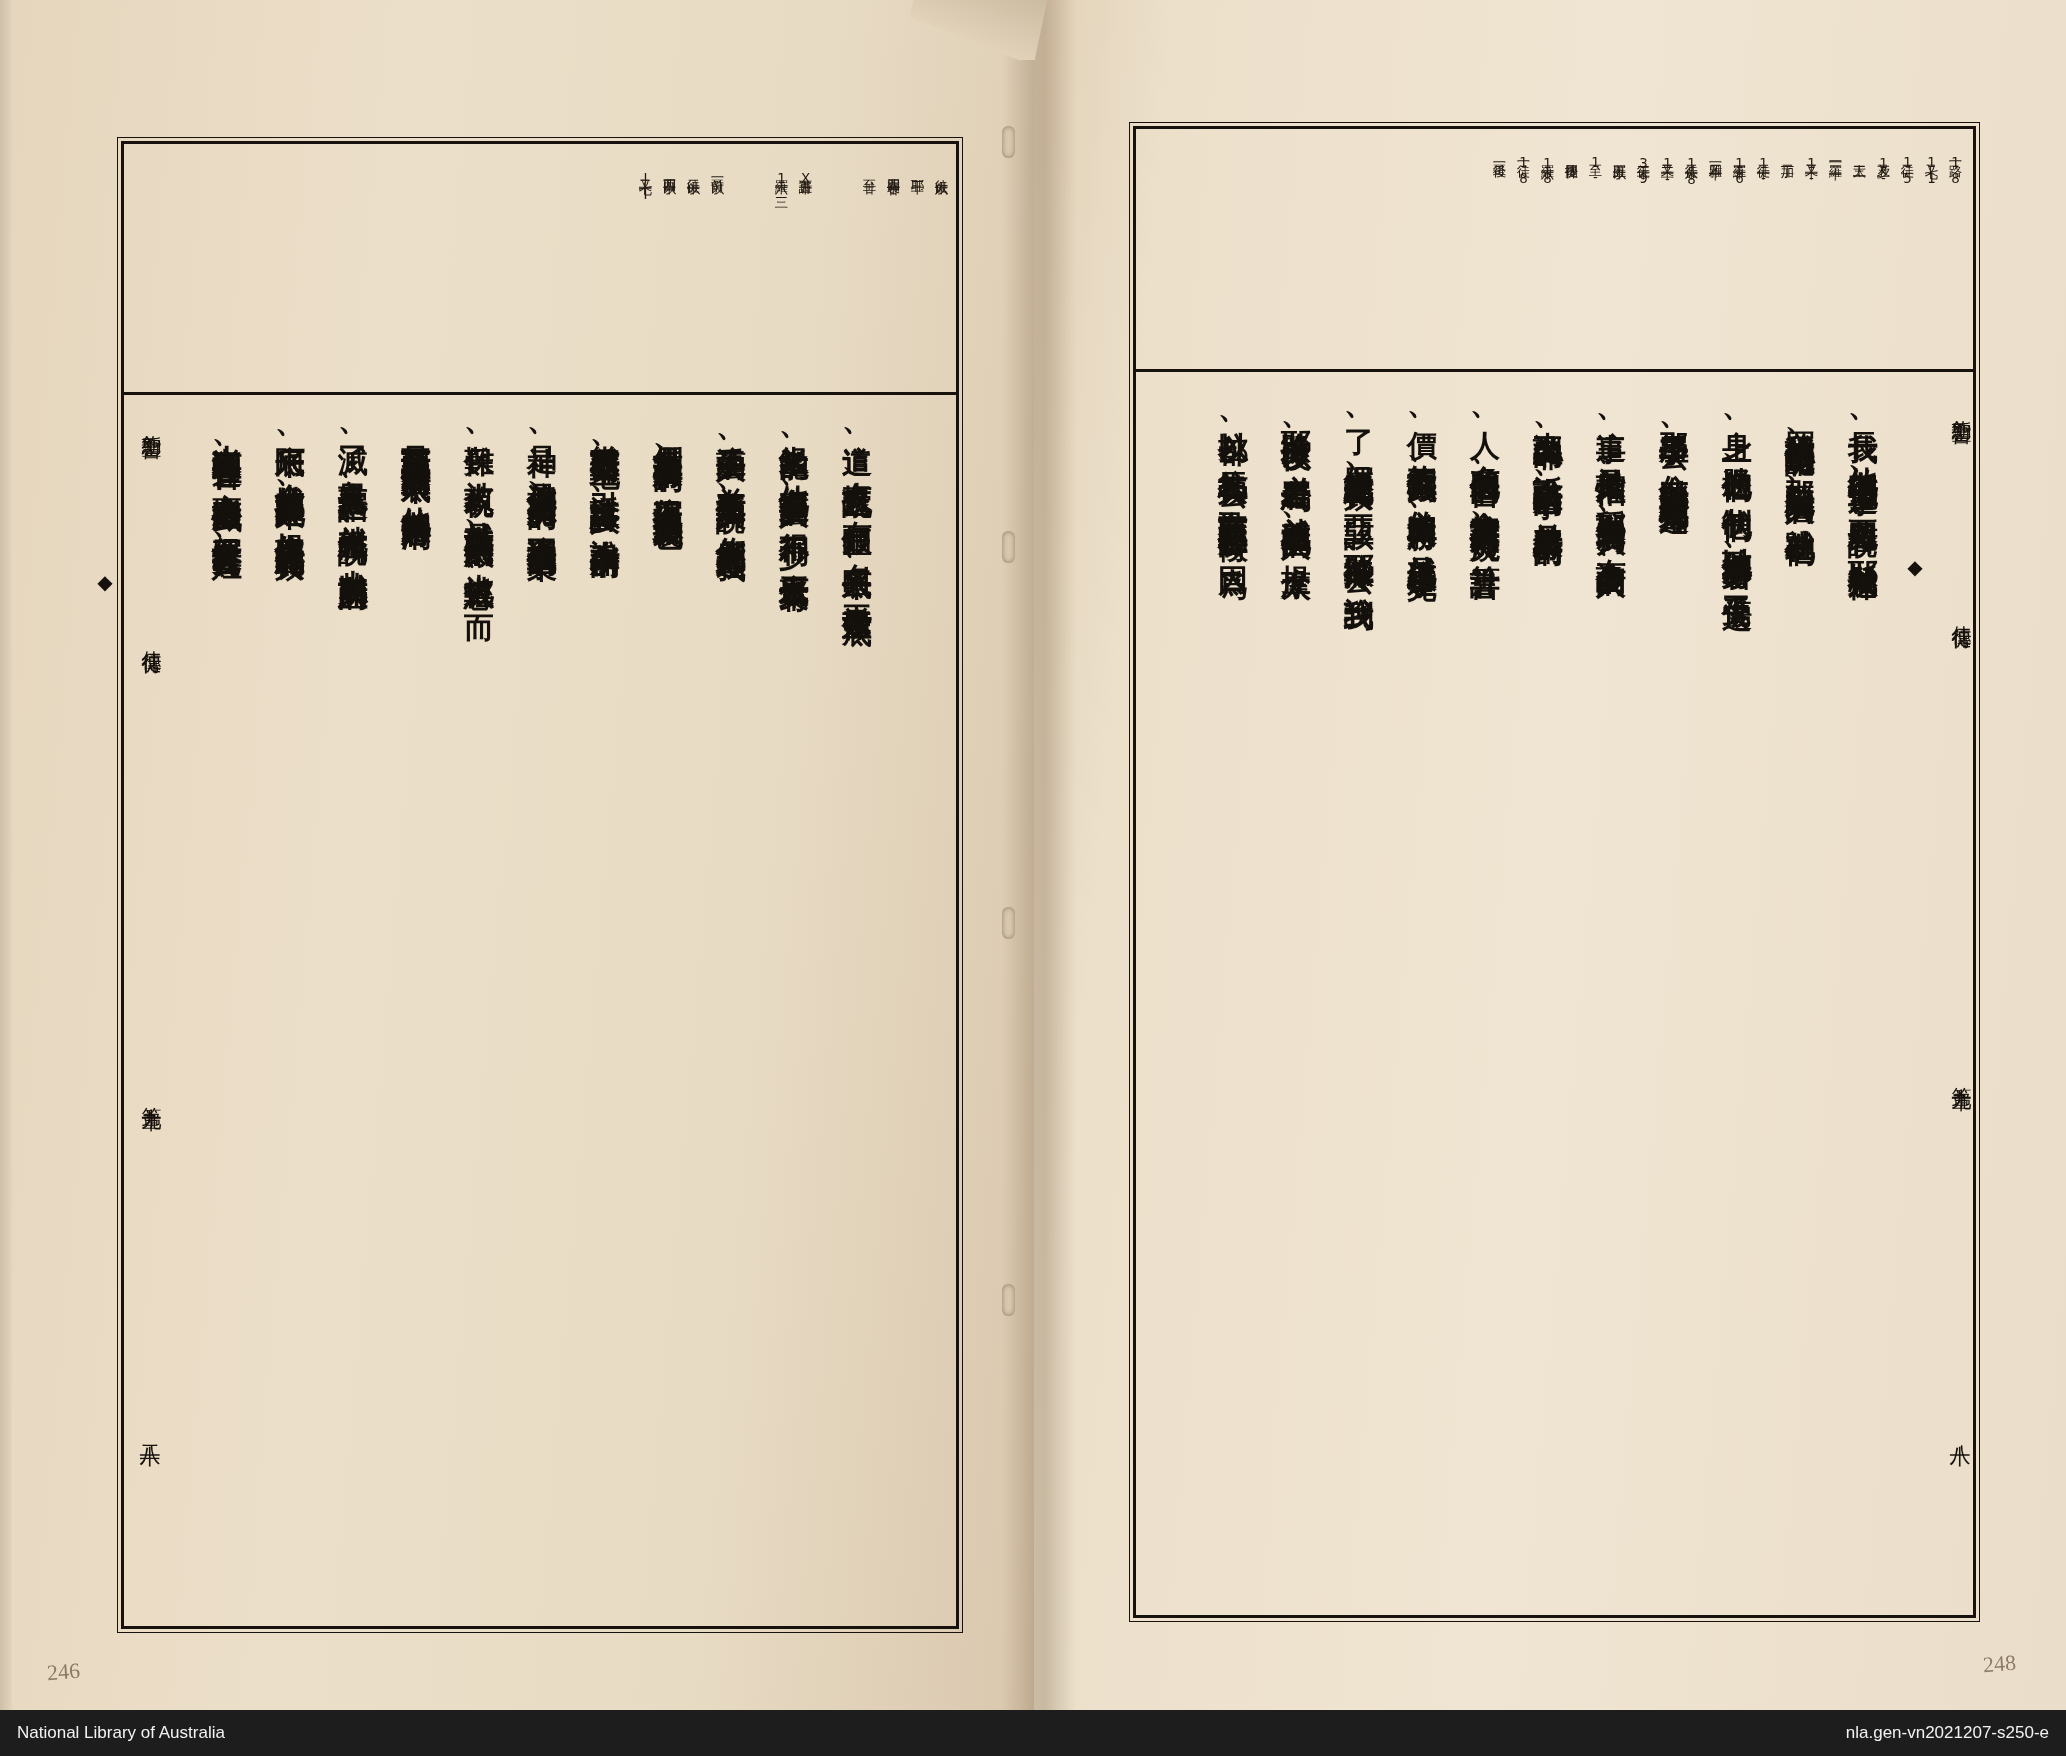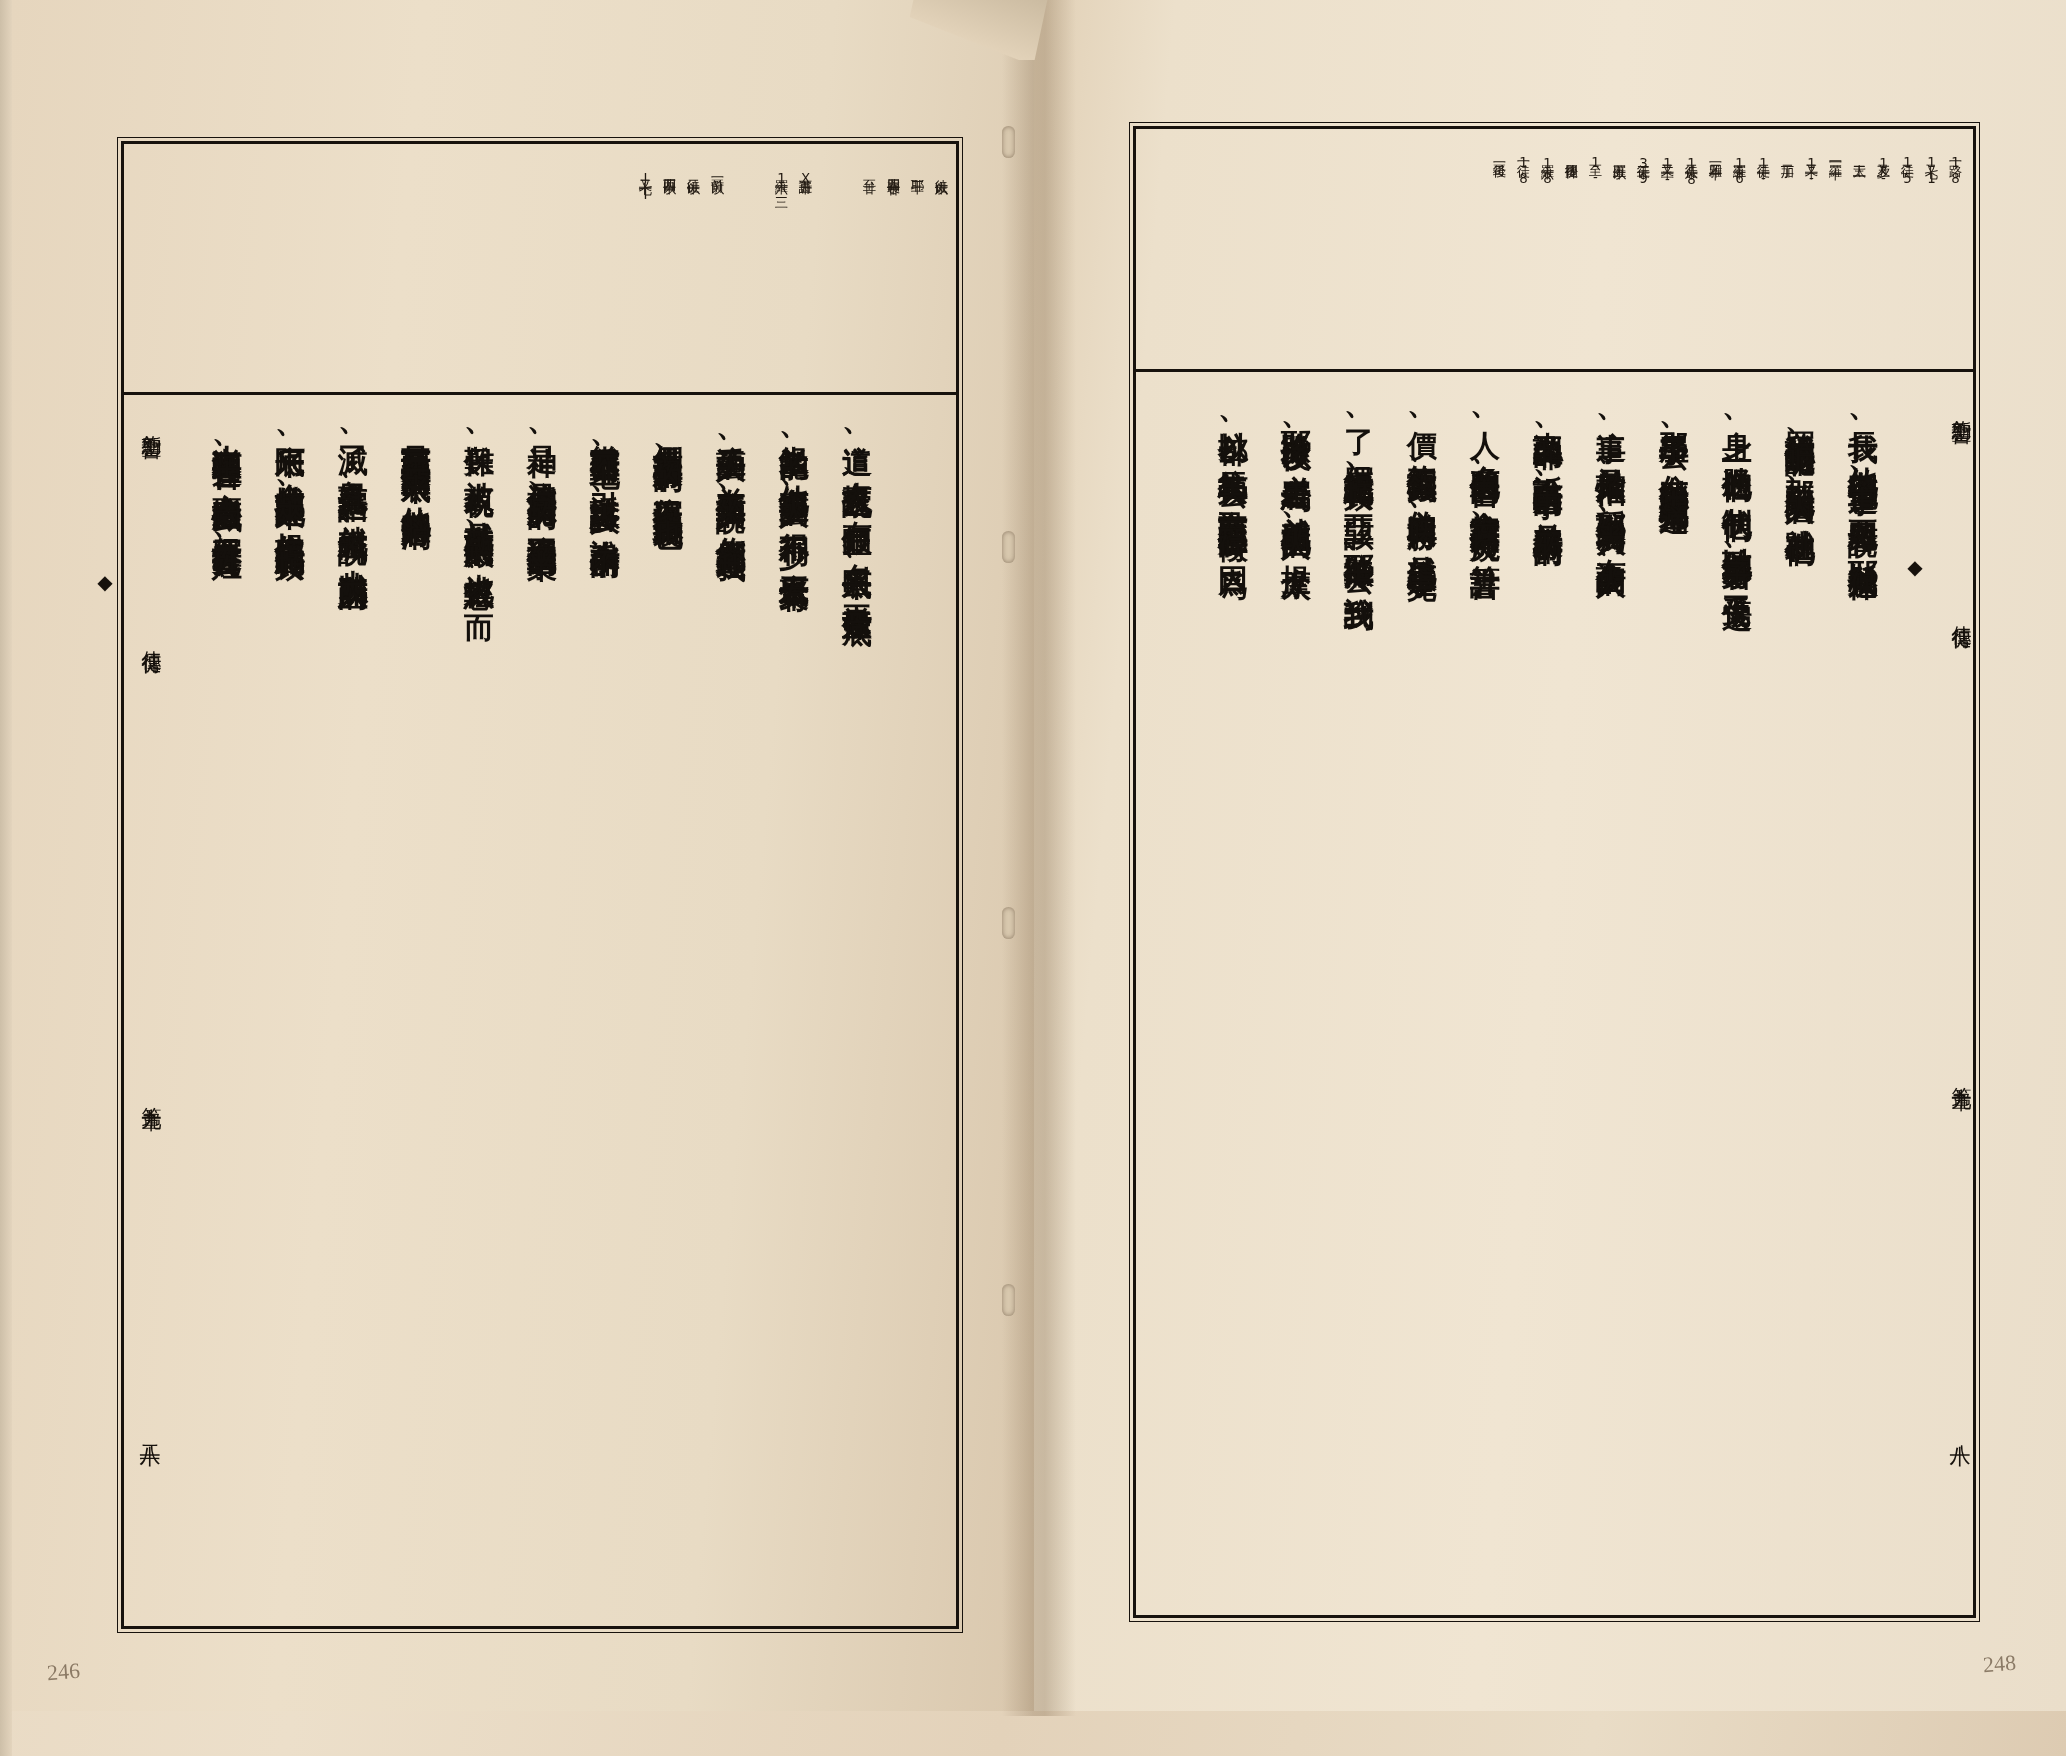--- a/index.html
+++ b/index.html
@@ -287,15 +287,19 @@
     <div class="vcol main-col" style="width:63px;">難保、被人藐視、就是大女神亞底米的殿、也被人輕忽、而</div>
     <div class="vcol main-col" style="width:63px;">且遍亞西亞和天下所供奉的亞底米、他的榮耀必將消</div>
     <div class="vcol main-col" style="width:63px;">滅了、衆人聽見這話、就大怒喊叫說、大哉以弗所人的亞</div>
     <div class="vcol main-col" style="width:63px;">底米阿、全城的人都擾亂起來、捉住保羅同行的馬其頓</div>
     <div class="vcol main-col" style="width:63px;">人迦猶和亞哩達古、齊心擁進戲園、保羅要進去見百姓、</div>
   </div>
 
   <div class="folio" style="left:47px; top:1659px;">246</div>
   <div class="folio" style="left:1983px; top:1651px;">248</div>
 
+  <div class="footer">
+    <div>National Library of Australia</div>
+    <div>nla.gen-vn2021207-s250-e</div>
+  </div>
 
 </div>
 
 
 </body></html>

